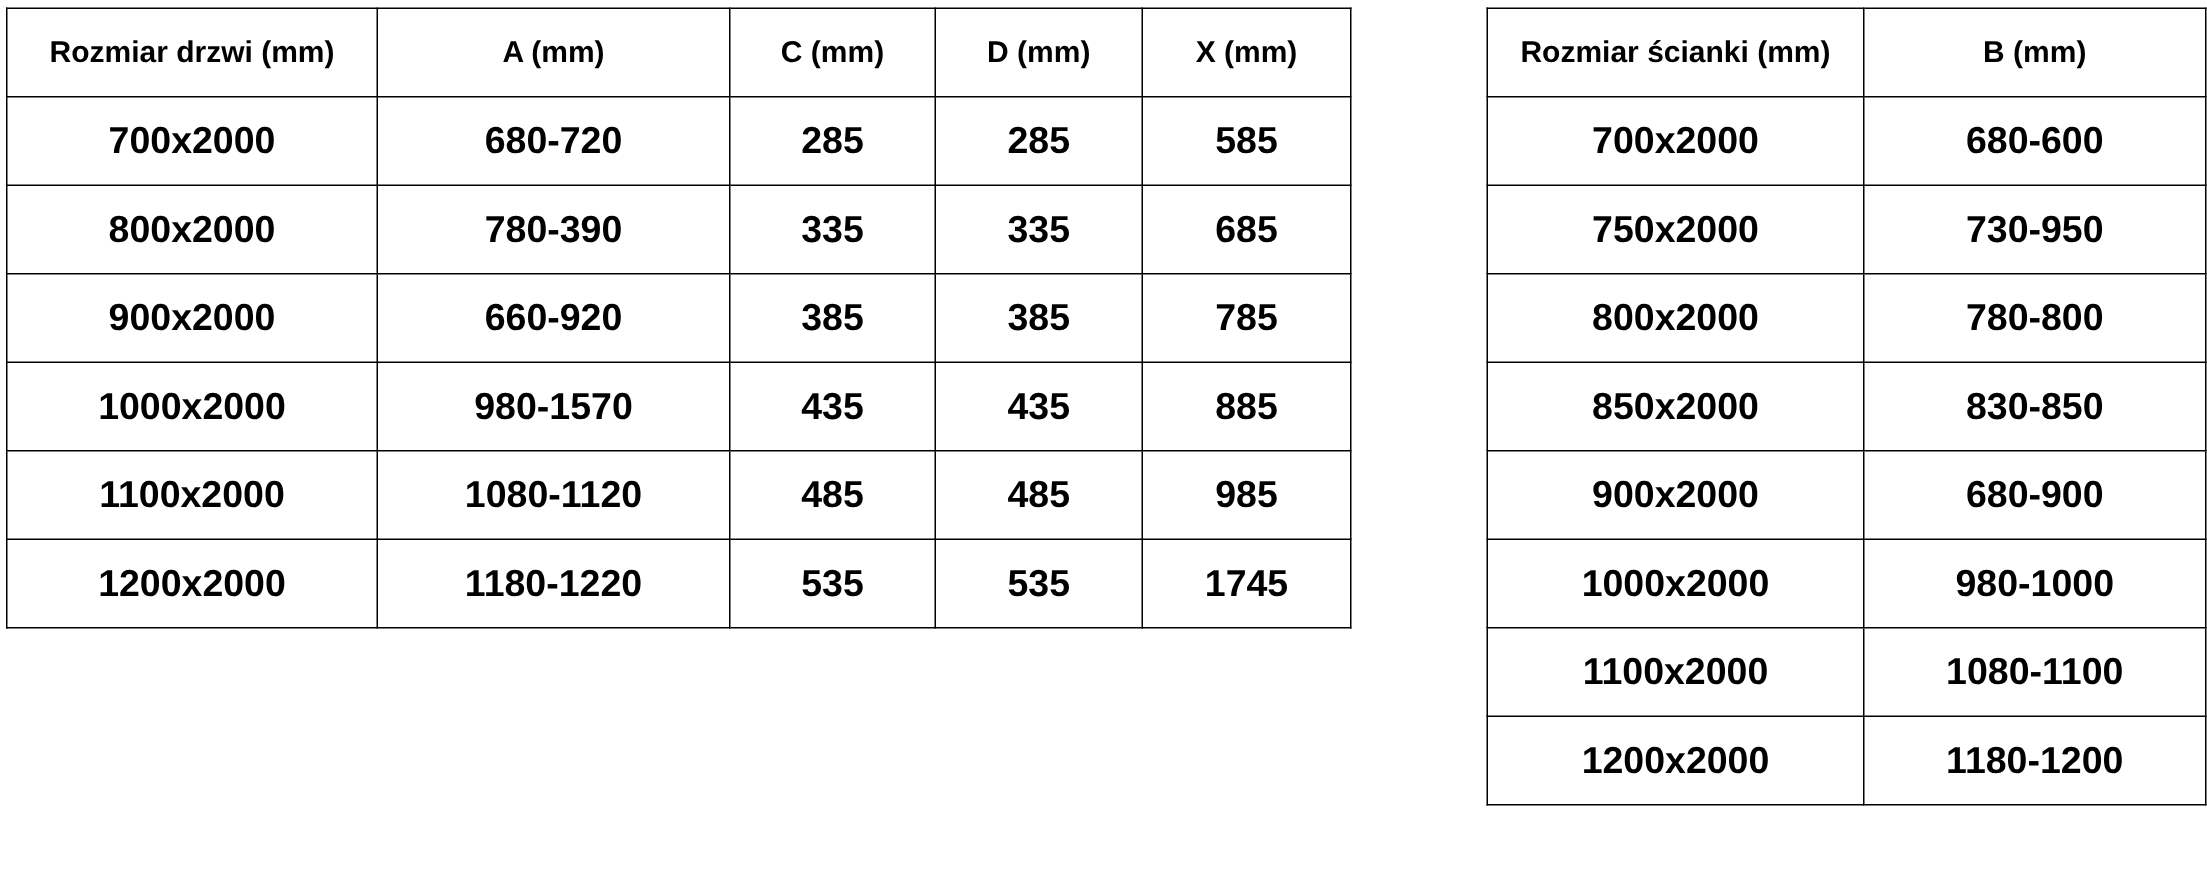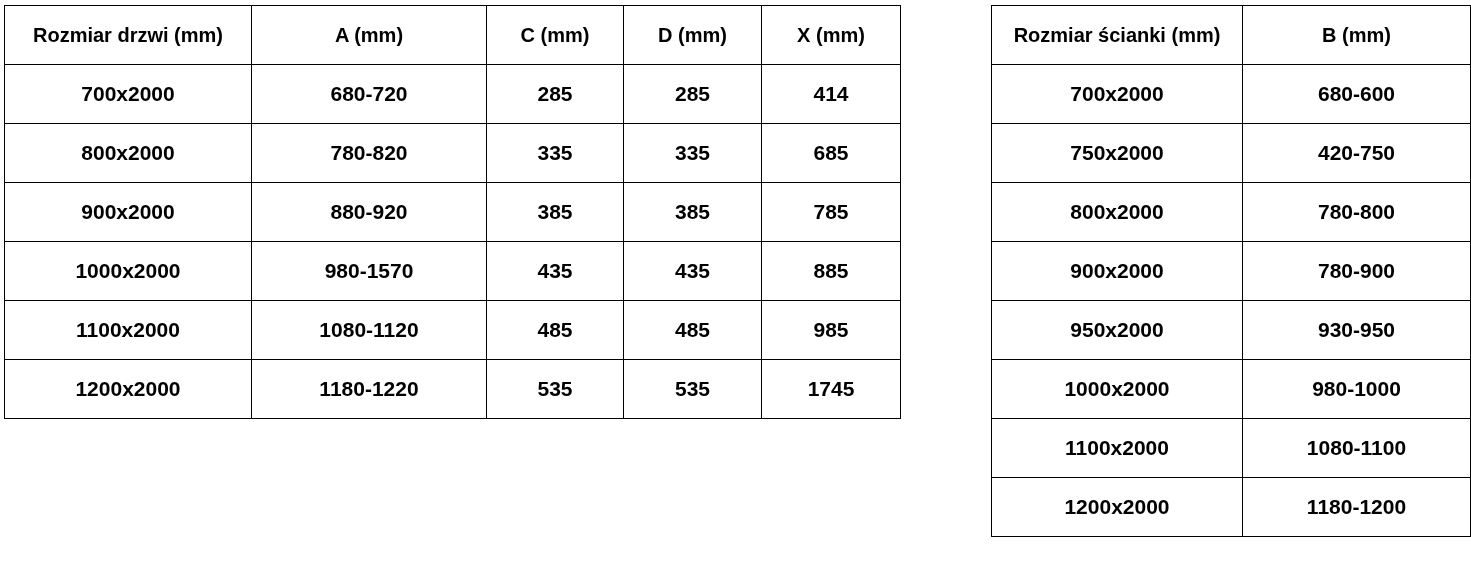--- a/index.html
+++ b/index.html
@@ -34,21 +34,21 @@
     top: 5px;
   }
   table {
     border-collapse: collapse;
     table-layout: fixed;
   }
   table td, table th {
     border: 1px solid #000000;
     text-align: center;
     vertical-align: middle;
-    font-size: 21px;
+    font-size: 25px;
     padding: 0;
     height: 58px;
     background: #ffffff;
   }
   table th {
     font-weight: bold;
     font-size: 20px;
   }
   table td {
     font-weight: bold;
@@ -88,32 +88,32 @@
           <th>D (mm)</th>
           <th>X (mm)</th>
         </tr>
       </thead>
       <tbody>
         <tr>
           <td>700x2000</td>
           <td>680-720</td>
           <td>285</td>
           <td>285</td>
-          <td>414</td>
+          <td>585</td>
         </tr>
         <tr>
           <td>800x2000</td>
-          <td>780-820</td>
+          <td>780-390</td>
           <td>335</td>
           <td>335</td>
           <td>685</td>
         </tr>
         <tr>
           <td>900x2000</td>
-          <td>880-920</td>
+          <td>660-920</td>
           <td>385</td>
           <td>385</td>
           <td>785</td>
         </tr>
         <tr>
           <td>1000x2000</td>
           <td>980-1570</td>
           <td>435</td>
           <td>435</td>
           <td>885</td>
@@ -148,33 +148,33 @@
           <th>B (mm)</th>
         </tr>
       </thead>
       <tbody>
         <tr>
           <td>700x2000</td>
           <td>680-600</td>
         </tr>
         <tr>
           <td>750x2000</td>
-          <td>420-750</td>
+          <td>730-950</td>
         </tr>
         <tr>
           <td>800x2000</td>
           <td>780-800</td>
         </tr>
         <tr>
-          <td>900x2000</td>
-          <td>780-900</td>
+          <td>850x2000</td>
+          <td>830-850</td>
         </tr>
         <tr>
-          <td>950x2000</td>
-          <td>930-950</td>
+          <td>900x2000</td>
+          <td>680-900</td>
         </tr>
         <tr>
           <td>1000x2000</td>
           <td>980-1000</td>
         </tr>
         <tr>
           <td>1100x2000</td>
           <td>1080-1100</td>
         </tr>
         <tr>

